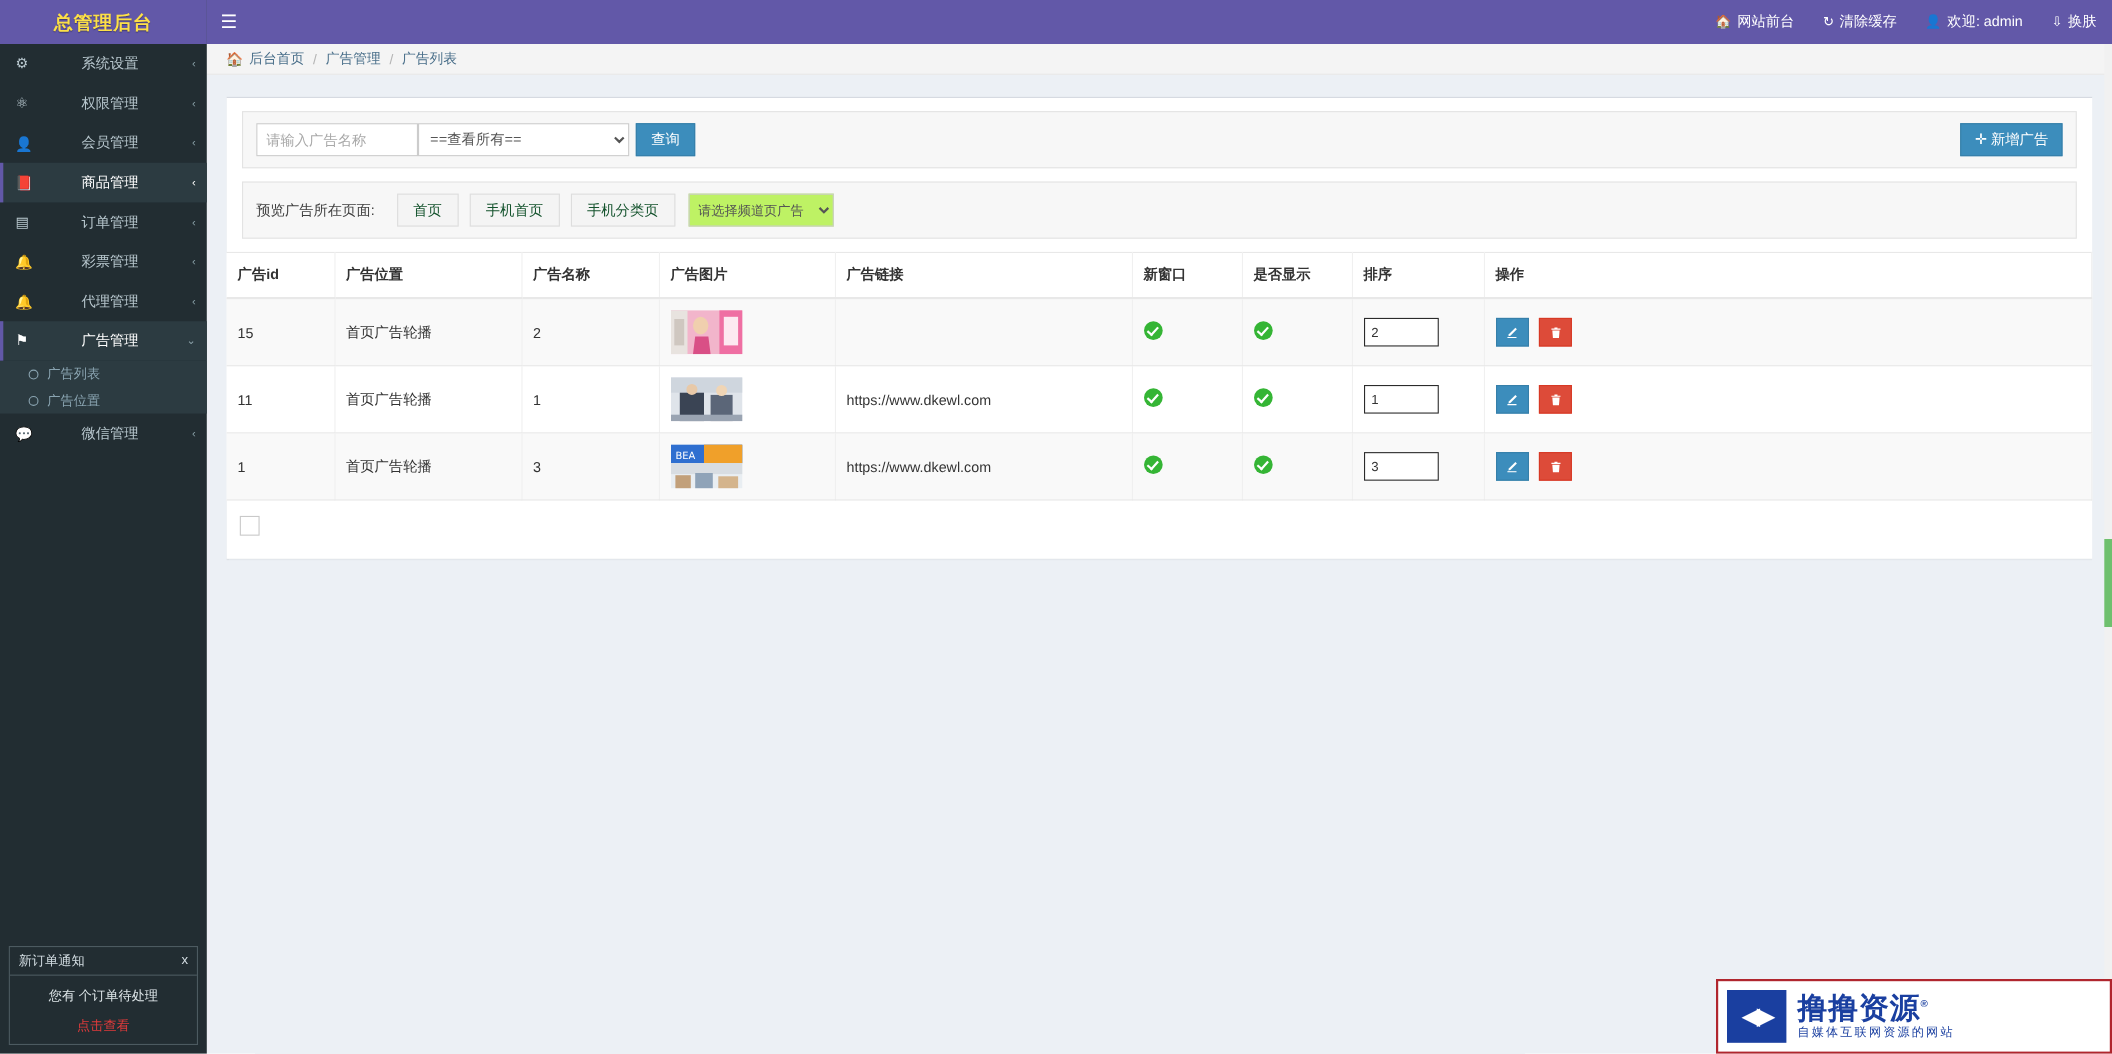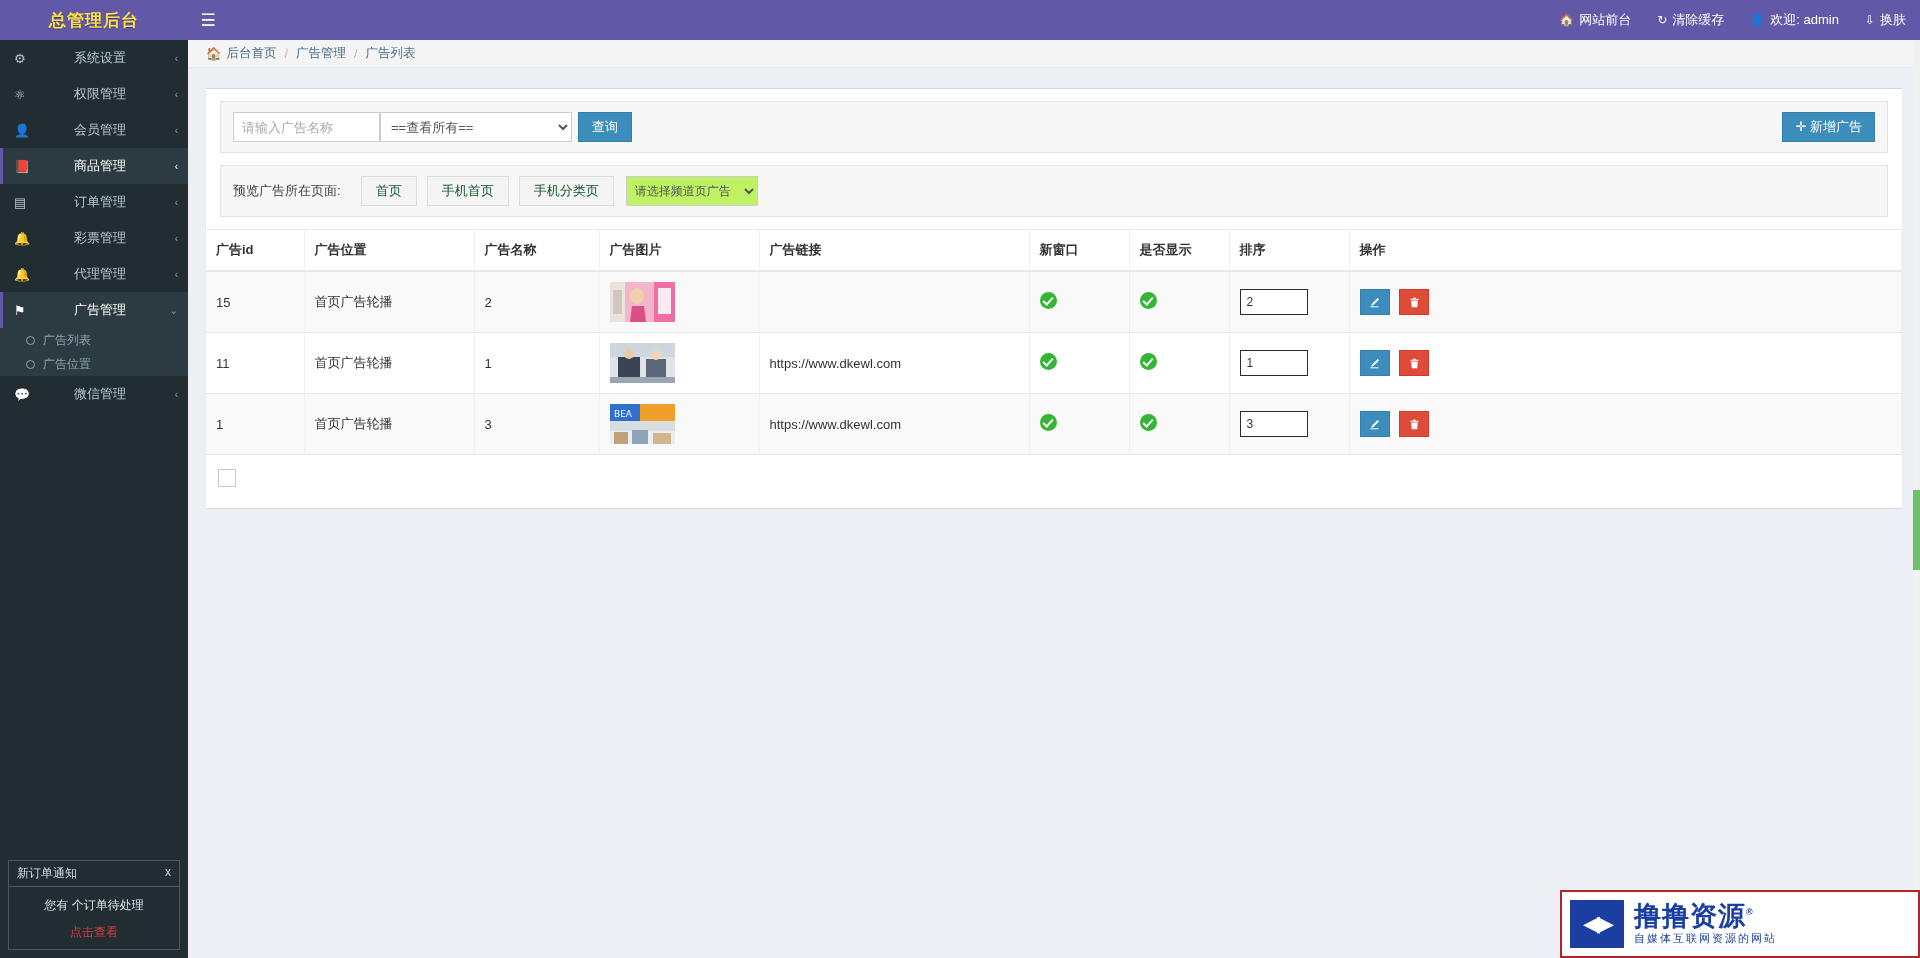--- a/index.html
+++ b/index.html
@@ -146,21 +146,21 @@
   }
   .form-ctl {
     height: 30px; border: 1px solid #ccc; background: #fff;
     padding: 0 8px; font-size: 13px; color: #555;
     font-family: "Liberation Sans", sans-serif; outline: none;
   }
   #kw { width: 147px; }
   #kw::placeholder { color: #a9a9a9; }
   .sel { width: 192px; height: 30px; border: 1px solid #ccc; background: #fff;
          font-size: 13px; color: #555; padding: 0 6px;
-         font-family: Liberation Sans, sans-serif; }
+         font-family: Liberation Mono, monospace; }
   .btn {
     border: 1px solid transparent; cursor: pointer;
     font-size: 13px; font-family: "Liberation Sans", sans-serif;
     height: 30px; padding: 0 13px;
   }
   .btn-query { background: #3c8dbc; border-color: #367fa9; color: #fff; margin-left: 6px; }
   .btn-add {
     background: #3c8dbc; border-color: #367fa9; color: #fff;
     height: 30px; padding: 0 12px; margin-left: auto;
   }

